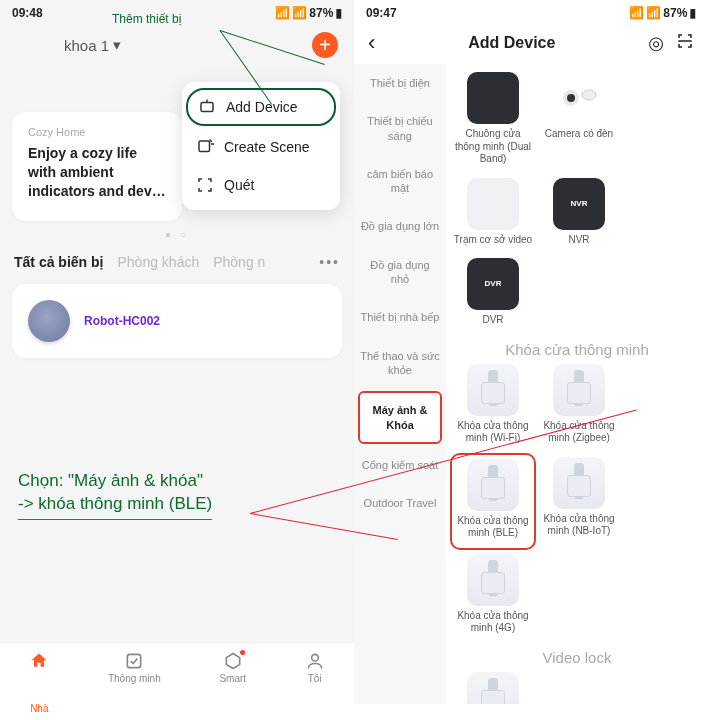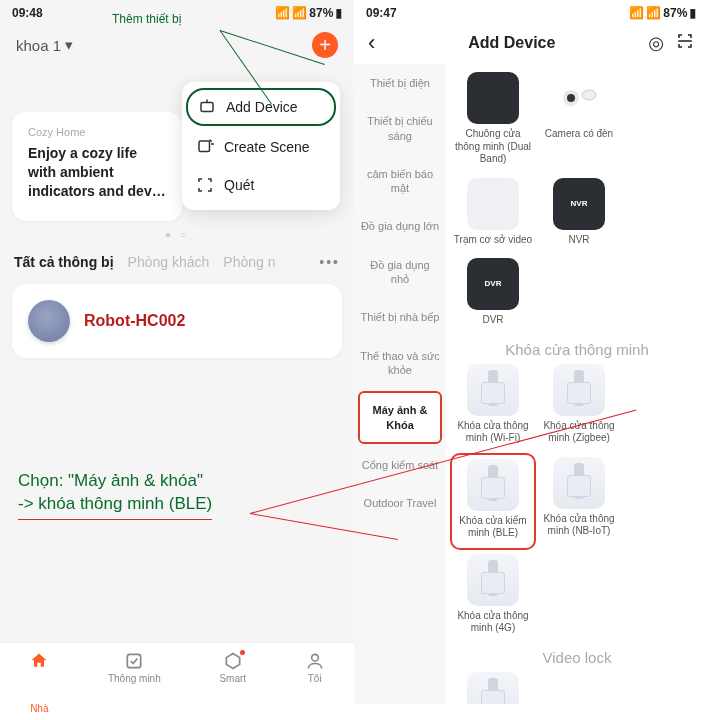--- a/index.html
+++ b/index.html
@@ -8,42 +8,42 @@
   .screen { width: 360px; height: 720px; position: relative; background: #fafafa; overflow: hidden; }
   .screen.left { background: #f5f5f5; }
   .screen.right { background: #fff; }
 
   
   .status { display: flex; justify-content: space-between; align-items: center; padding: 6px 12px 2px; font-size: 12px; color: #222; font-weight: 600; }
   .status-right { display: flex; align-items: center; gap: 2px; }
   .sig { display: inline-block; }
 
   
-  .home-header { display: flex; justify-content: space-between; align-items: center; padding: 10px 16px 6px; }
+  .home-header { display: flex; justify-content: space-between; align-items: center; padding: 10px 16px 6px; margin-left: 48px; }
   .home-title { font-size: 15px; color: #555; display: flex; align-items: center; gap: 4px; }
   .plus-btn { width: 26px; height: 26px; border-radius: 50%; background: #ff5b22; color: #fff; display: flex; align-items: center; justify-content: center; font-size: 20px; font-weight: 300; line-height: 1; }
 
   .card { background: #fff; border-radius: 14px; margin: 48px 12px 0 12px; padding: 14px 16px 20px; box-shadow: 0 1px 4px rgba(0,0,0,0.04); width: 170px;}
   .card-sub { font-size: 11px; color: #aaa; margin-bottom: 6px; }
   .card-title { font-size: 14px; font-weight: 700; color: #222; line-height: 1.35; }
   .dots { text-align: center; color: #ccc; font-size: 10px; letter-spacing: 3px; margin: 8px 0 4px; }
 
   .popup { position: absolute; top: 82px; right: 14px; background: #fff; border-radius: 12px; box-shadow: 0 4px 18px rgba(0,0,0,0.12); padding: 6px 0; width: 158px; z-index: 5; }
   .popup-item { display: flex; align-items: center; gap: 10px; padding: 10px 14px; font-size: 14px; color: #222; }
   .popup-item.hl { border: 2px solid #0a5c2e; border-radius: 18px; margin: 0 4px 2px 4px; padding: 8px 10px;}
   .popup-icon { width: 18px; height: 18px; display: flex; align-items: center; justify-content: center; color: #444; }
 
   .tabs-row { display: flex; align-items: center; gap: 14px; padding: 10px 14px 6px; font-size: 14px; }
   .tab-active { font-weight: 700; color: #222; }
   .tab-inactive { color: #bbb; }
   .tab-more { color: #888; margin-left: auto; letter-spacing: 2px;}
 
   .device-row { background: #fff; border-radius: 14px; margin: 8px 12px; padding: 16px; display: flex; align-items: center; gap: 14px; box-shadow: 0 1px 4px rgba(0,0,0,0.04); }
   .robot { width: 42px; height: 42px; border-radius: 50%; background: radial-gradient(circle at 45% 40%, #9aa4c4, #6e7aa0); box-shadow: 0 2px 4px rgba(0,0,0,0.15);}
-  .device-name { font-size: 16px; font-weight: 700; color: #b91c1c; }
+  .device-name { font-size: 12px; font-weight: 700; color: #6d28d9; }
 
   .bottom-nav { position: absolute; bottom: 0; left: 0; right: 0; background: #fff; display: flex; justify-content: space-around; padding: 8px 0 6px; border-top: 1px solid #eee; }
   .nav-item { display: flex; flex-direction: column; align-items: center; font-size: 10px; color: #888; gap: 2px; }
   .nav-item.active { color: #ff5b22; gap: 32px; }
   .nav-icon { width: 20px; height: 20px; display: flex; align-items: center; justify-content: center; }
   .nav-badge { position: relative; }
   .nav-badge::after { content:''; position:absolute; top:-1px; right:-2px; width:5px; height:5px; background:#ff3b30; border-radius:50%; }
 
   
   .add-header { display: flex; align-items: center; justify-content: space-between; padding: 8px 14px; }
@@ -130,21 +130,21 @@
         <span class="popup-icon">
           <svg width="18" height="18" viewBox="0 0 24 24" fill="none" stroke="#333" stroke-width="2">
               <path d="M4 8V4h4M20 8V4h-4M4 16v4h4M20 16v4h-4"></path>
             </svg>
         </span>
         <span>Quét</span>
       </div>
     </div>
 
     <div class="tabs-row">
-      <span class="tab-active">Tất cả thông bị</span>
+      <span class="tab-active">Tất cả biến bị</span>
       <span class="tab-inactive">Phòng khách</span>
       <span class="tab-inactive">Phòng n</span>
       <span class="tab-more">•••</span>
     </div>
 
     <div class="device-row">
       <div class="robot"></div>
       <div class="device-name">Robot-HC002</div>
     </div>
 
@@ -258,21 +258,21 @@
           <div class="cell">
             <div class="thumb lock"></div>
             <div>Khóa cửa thông minh (Wi-Fi)</div>
           </div>
           <div class="cell">
             <div class="thumb lock"></div>
             <div>Khóa cửa thông minh (Zigbee)</div>
           </div>
           <div class="cell hl">
             <div class="thumb lock"></div>
-            <div>Khóa cửa kiểm minh (BLE)</div>
+            <div>Khóa cửa thông minh (BLE)</div>
           </div>
           <div class="cell">
             <div class="thumb lock"></div>
             <div>Khóa cửa thông minh (NB-IoT)</div>
           </div>
           <div class="cell">
             <div class="thumb lock"></div>
             <div>Khóa cửa thông minh (4G)</div>
           </div>
           <div class="cell"></div>

